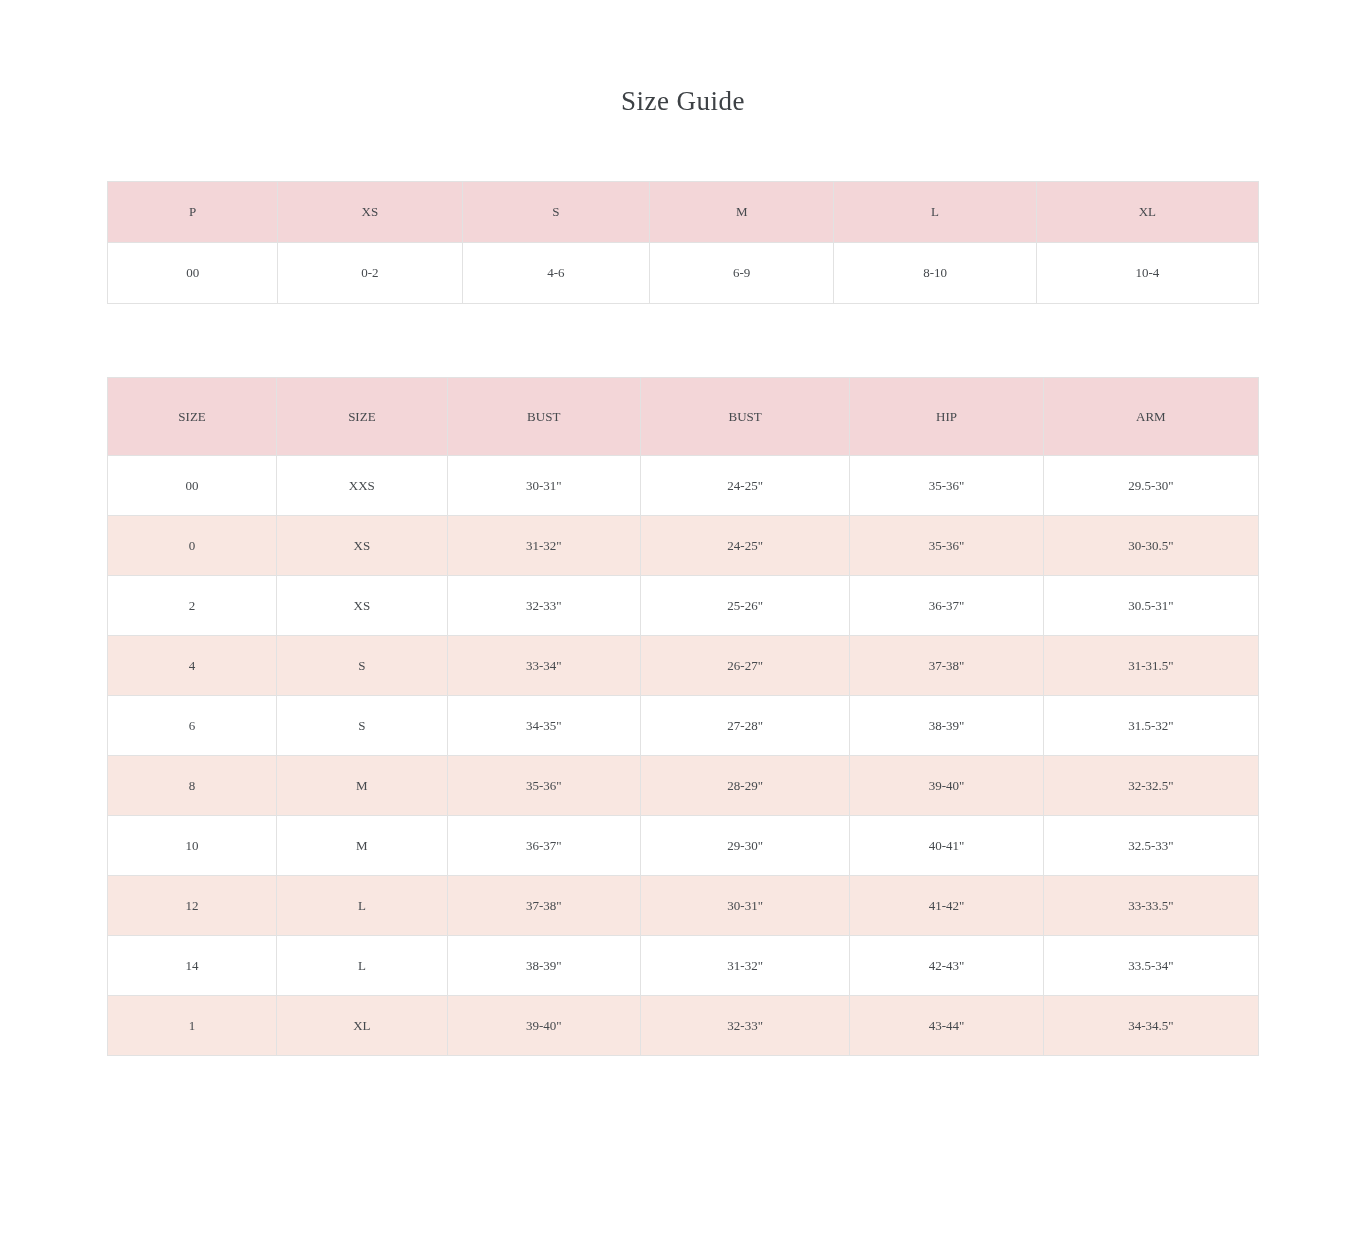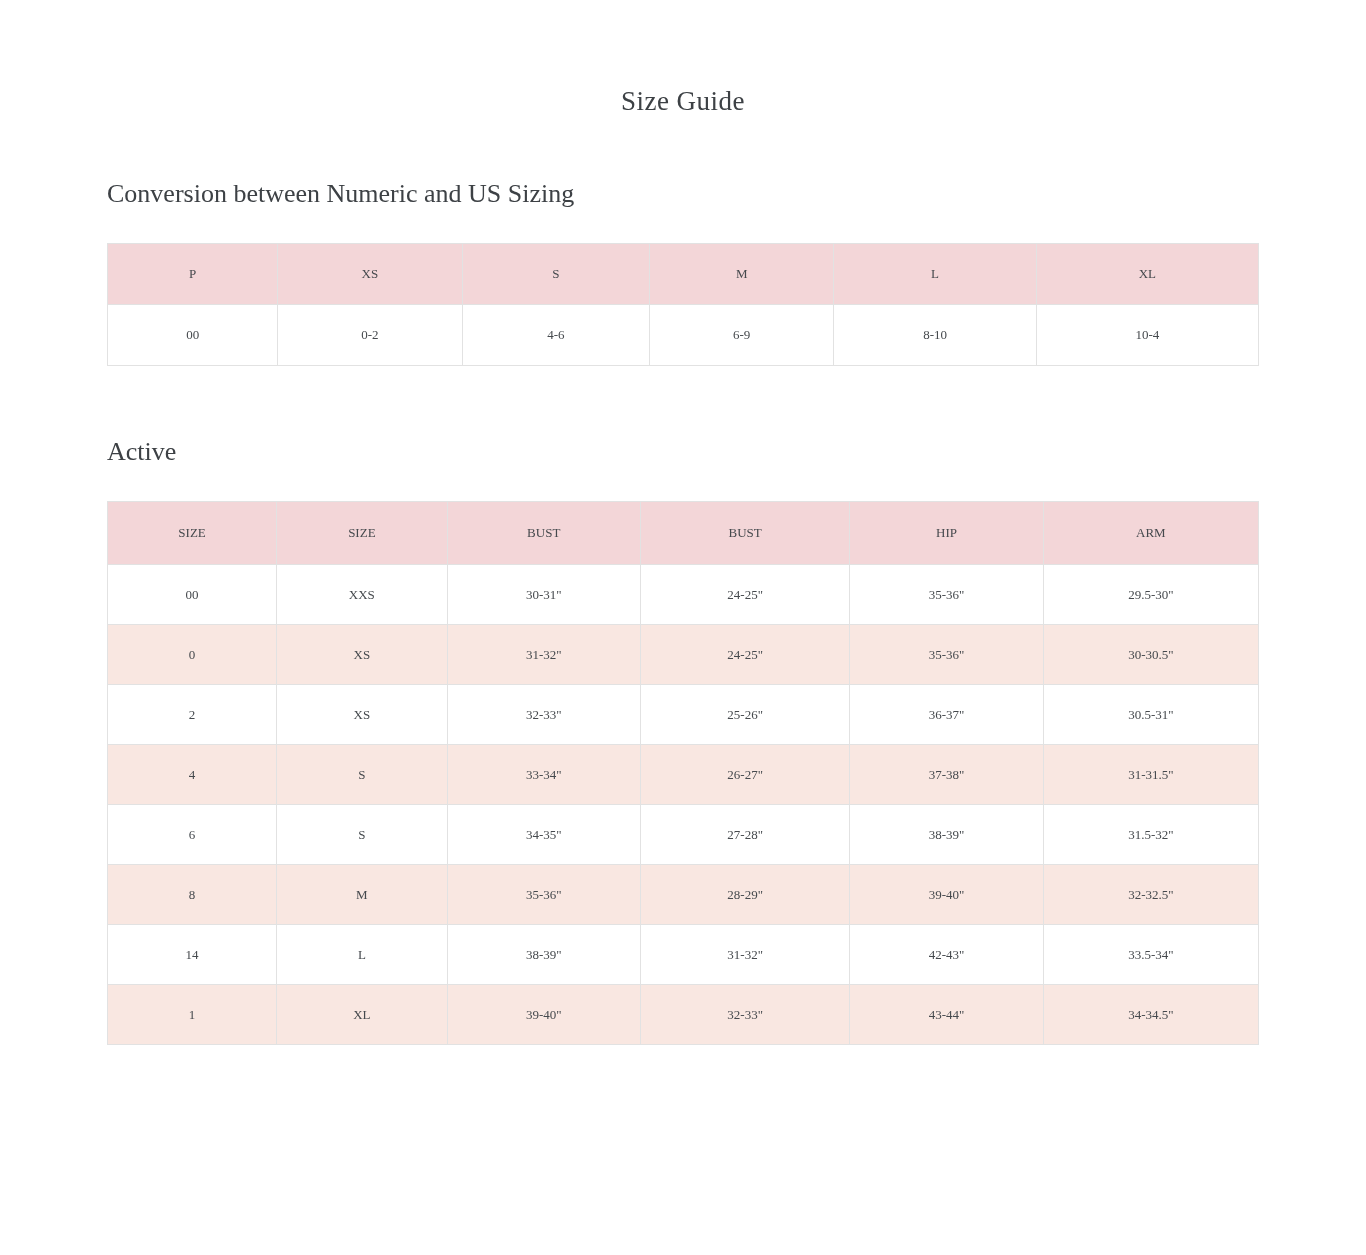--- a/index.html
+++ b/index.html
@@ -41,39 +41,38 @@
     text-align: center;
     vertical-align: middle;
     font-weight: 400;
     font-size: 13px;
     color: #45494d;
   }
   thead th {
     background: #f3d6d8;
     height: 61px;
   }
-  .active-table thead th { height: 63px; }
+  .active-table thead th { height: 78px; }
   tbody td {
     background: #ffffff;
     height: 61px;
   }
   .active-table tbody td { height: 60px; }
   .active-table tbody tr:nth-child(even) td {
     background: #f9e7e1;
   }
 </style>
 </head>
 <body>
 
 <div class="page">
 
   <h1 class="page-title">Size Guide</h1>
 
   <div class="section section-conversion">
-    <h2 class="section-heading">Conversion between Numeric and US Sizing</h2>
     <table class="conversion-table">
         <colgroup>
           <col style="width: 14.8%;">
           <col style="width: 16%;">
           <col style="width: 16.3%;">
           <col style="width: 16%;">
           <col style="width: 17.6%;">
           <col style="width: 19.3%;">
         </colgroup>
       <thead>
@@ -93,21 +92,20 @@
             <td>4-6</td>
             <td>6-9</td>
             <td>8-10</td>
             <td>10-4</td>
           </tr>
         </tbody>
     </table>
   </div>
 
   <div class="section section-active">
-    <h2 class="section-heading">Active</h2>
     <table class="active-table">
         <colgroup>
           <col style="width: 14.7%;">
           <col style="width: 14.8%;">
           <col style="width: 16.8%;">
           <col style="width: 18.2%;">
           <col style="width: 16.8%;">
           <col style="width: 18.7%;">
         </colgroup>
       <thead>
@@ -163,20 +161,36 @@
           </tr>
           <tr>
             <td>8</td>
             <td>M</td>
             <td>35-36"</td>
             <td>28-29"</td>
             <td>39-40"</td>
             <td>32-32.5"</td>
           </tr>
           <tr>
+            <td>10</td>
+            <td>M</td>
+            <td>36-37"</td>
+            <td>29-30"</td>
+            <td>40-41"</td>
+            <td>32.5-33"</td>
+          </tr>
+          <tr>
+            <td>12</td>
+            <td>L</td>
+            <td>37-38"</td>
+            <td>30-31"</td>
+            <td>41-42"</td>
+            <td>33-33.5"</td>
+          </tr>
+          <tr>
             <td>14</td>
             <td>L</td>
             <td>38-39"</td>
             <td>31-32"</td>
             <td>42-43"</td>
             <td>33.5-34"</td>
           </tr>
           <tr>
             <td>1</td>
             <td>XL</td>

